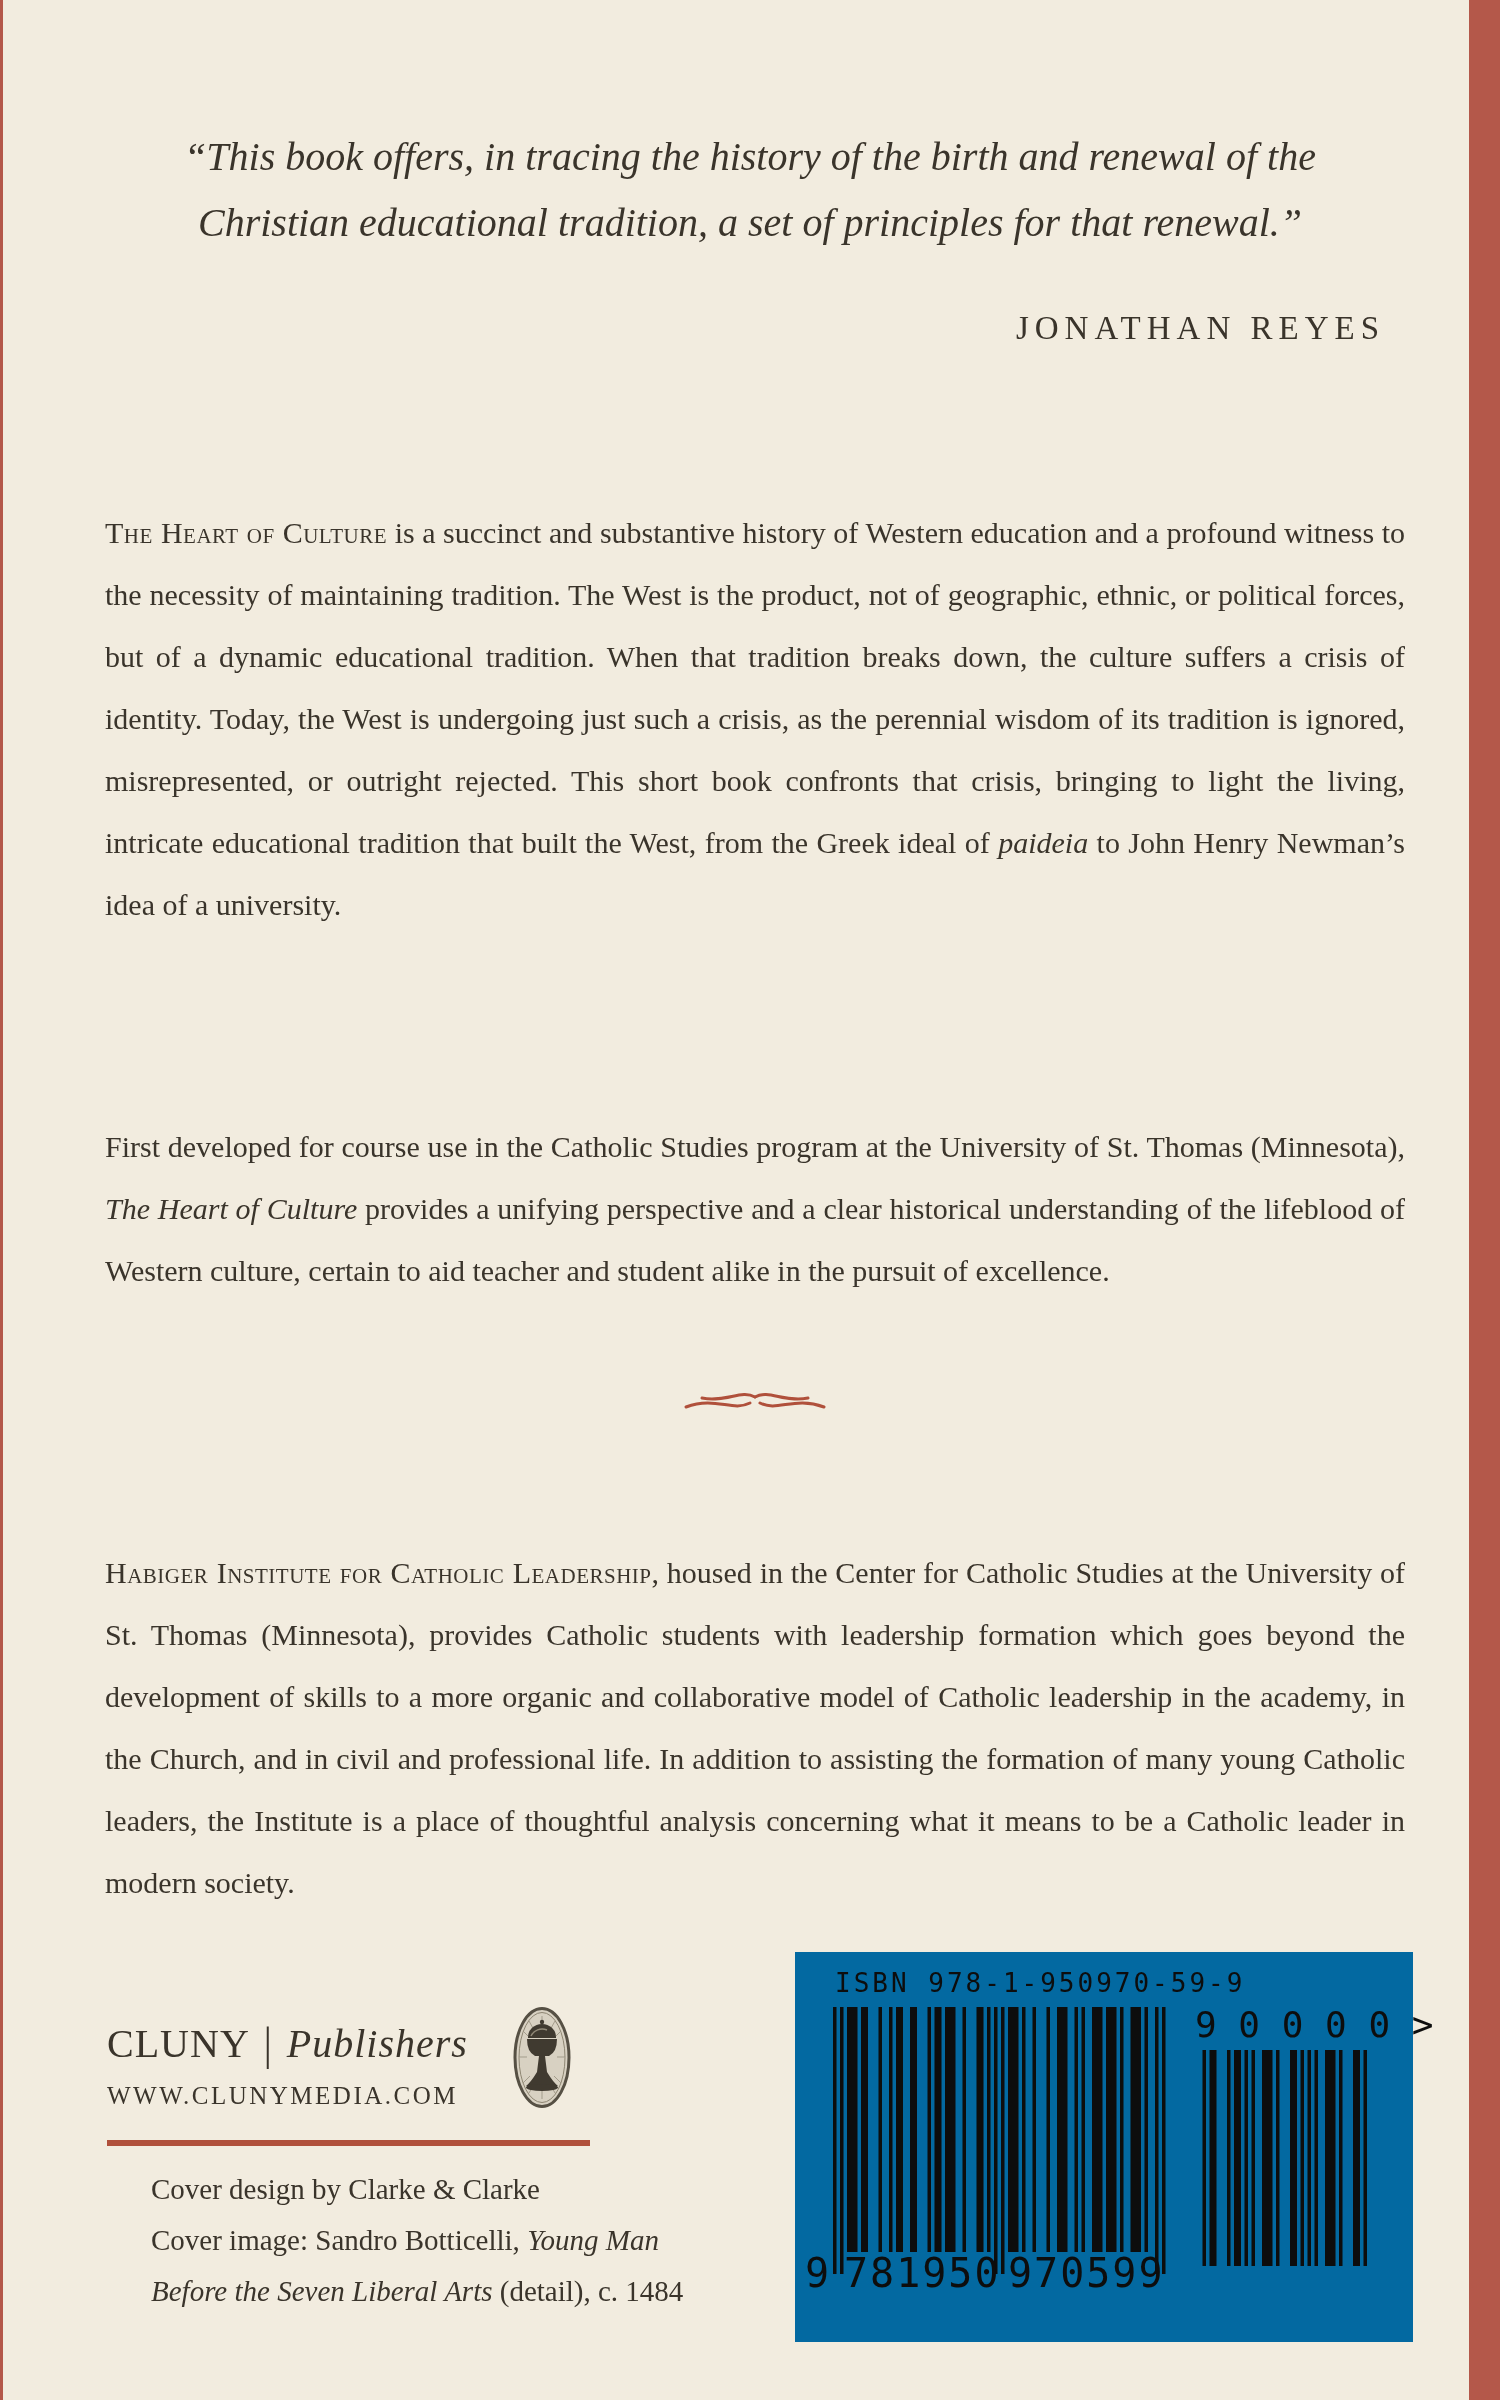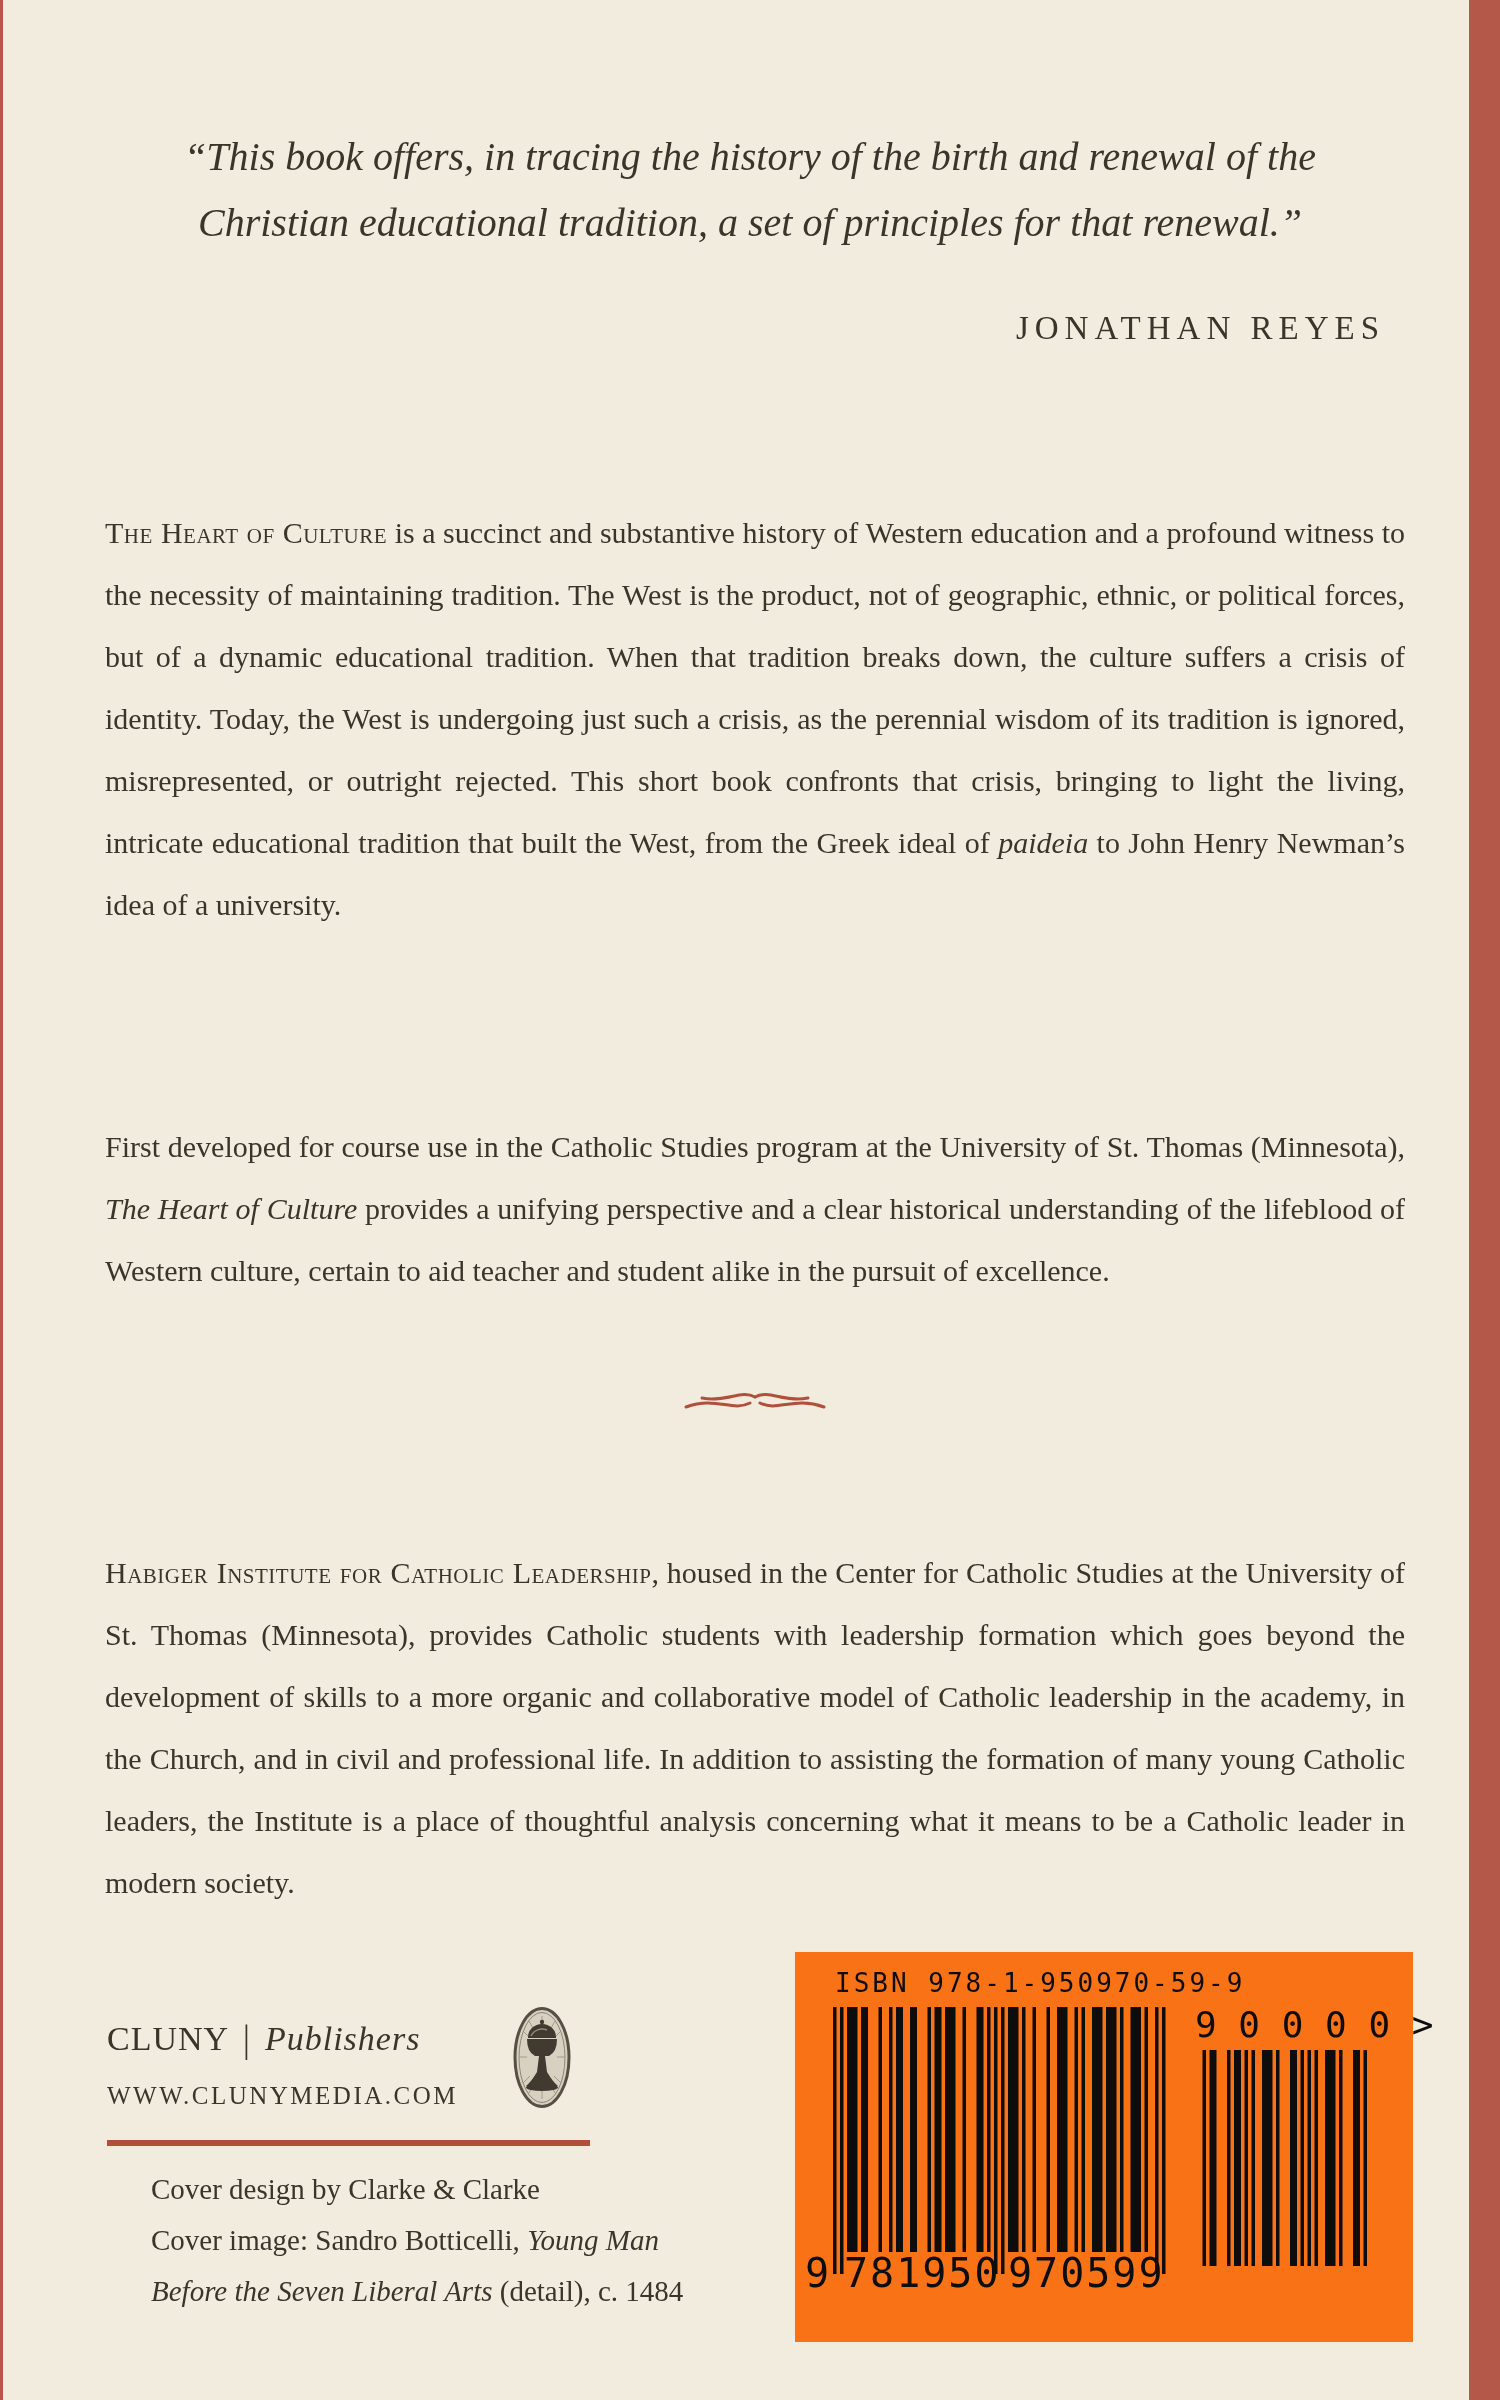--- a/index.html
+++ b/index.html
@@ -33,38 +33,38 @@
   .par-1{top:472px;}
   .par-2{top:1086px;}
   .par-3{top:1512px;}
   .seg-smallcaps{font-variant:small-caps;letter-spacing:0.5px;}
   .seg-italic{font-style:italic;}
 
   .ornament{position:absolute;top:1388px;left:670px;width:170px;height:30px;}
 
   .publisher-line{
     position:absolute;left:107px;top:2020px;
-    font-size:34px;letter-spacing:1px;white-space:nowrap;
+    font-size:40px;letter-spacing:1px;white-space:nowrap;
   }
   .publisher-line .sep{display:inline-block;margin:0 14px;font-weight:400;transform:scaleY(1.15);}
   .publisher-line .pub-type{font-style:italic;}
   .website{
     position:absolute;left:107px;top:2082px;
     font-size:25px;letter-spacing:2.5px;
   }
   .logo{position:absolute;left:513px;top:2006px;width:58px;height:103px;}
   .red-rule{position:absolute;left:107px;top:2140px;width:483px;height:6px;background:#b0503b;}
   .credits{
     position:absolute;left:105px;top:2164px;width:600px;
     font-size:29px;line-height:51px;margin-left:46px;
   }
 
   .barcode-box{
     position:absolute;left:795px;top:1952px;width:618px;height:390px;
-    background:#f97316;color:#0d0d0d;
+    background:#0369a1;color:#0d0d0d;
   }
   .isbn-label{
     position:absolute;left:40px;top:16px;
     font-family:"DejaVu Sans Mono", monospace;
     font-size:26px;letter-spacing:3px;white-space:nowrap;
   }
   .main-bars{position:absolute;left:38px;top:55px;width:333px;height:267px;}
   .main-digits span{
     position:absolute;top:298px;
     font-family:"DejaVu Sans Mono", monospace;font-size:40px;

